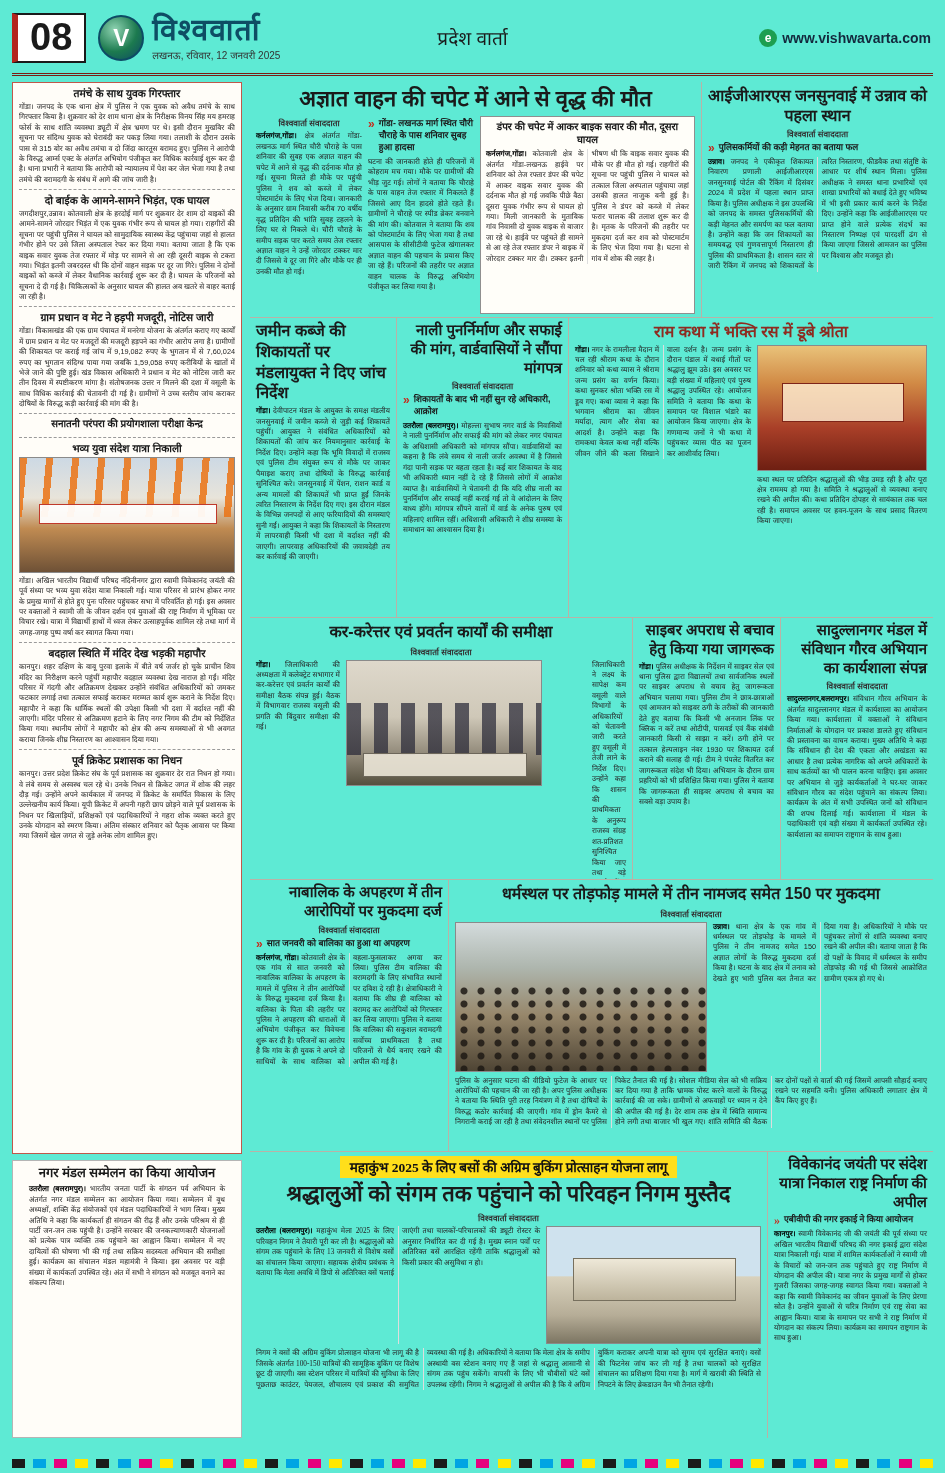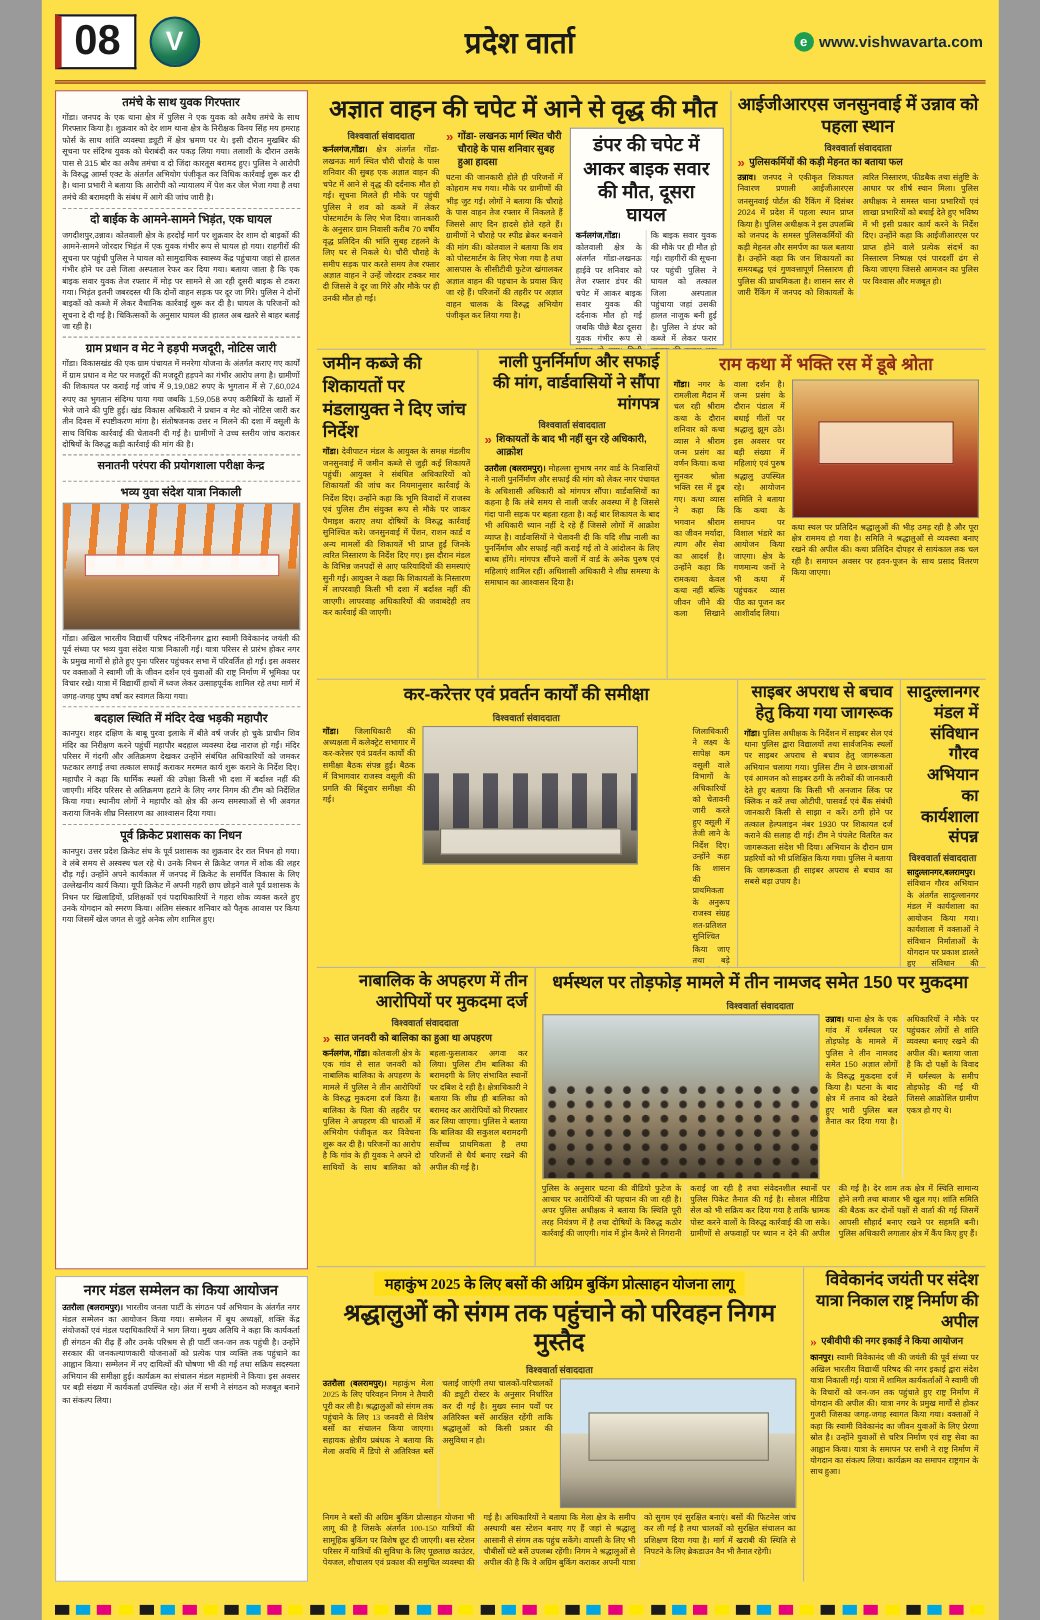--- a/index.html
+++ b/index.html
@@ -1,25 +1,25 @@
 <!DOCTYPE html>
 <html><head>
 <meta charset="utf-8">
 <style>
   *{margin:0;padding:0;box-sizing:border-box}
   html,body{background:#9a9a9a;font-family:"Liberation Sans",sans-serif;}
-  .page{width:870px;height:1473px;margin:0 auto;background:#fde047;position:relative;padding:8px 12px 20px;color:#1a1a1a;overflow:hidden;}
+  .page{width:945px;height:1473px;margin:0 auto;background:#5eead4;position:relative;padding:8px 12px 20px;color:#1a1a1a;overflow:hidden;}
   
   .masthead{position:relative;height:68px;display:flex;align-items:center;gap:12px;border-bottom:3px double #7c1d13;padding-bottom:5px;}
   .pagenum-box{border:2px solid #1a1a1a;border-left:6px solid #b3261e;padding:1px 12px;font-size:38px;font-weight:bold;line-height:1.15;background:#fff;}
   .brand{display:flex;align-items:center;gap:8px;}
   .logo-circle{width:46px;height:46px;border-radius:50%;background:radial-gradient(circle at 35% 30%,#8fd3b2,#1c7a4f 55%,#0d4b64);color:#fff;display:flex;align-items:center;justify-content:center;font-weight:bold;font-size:24px;border:2px solid #0d4b64;}
   .paper-name{font-size:30px;font-weight:bold;color:#0e4d64;letter-spacing:1px;line-height:1;}
   .edition-line{font-size:10px;color:#333;margin-top:3px;}
-  .section-title{position:absolute;left:50%;top:46%;transform:translate(-50%,-50%);font-size:27px;font-weight:bold;}
+  .section-title{position:absolute;left:50%;top:46%;transform:translate(-50%,-50%);font-size:19px;font-weight:normal;}
   .website{position:absolute;right:2px;top:46%;transform:translateY(-50%);font-size:14px;font-weight:bold;display:flex;align-items:center;gap:5px;color:#13293d;text-decoration:none;}
   .e-icon{width:18px;height:18px;border-radius:50%;background:#1d9e50;color:#fff;font-size:12px;font-weight:bold;display:flex;align-items:center;justify-content:center;}
   
   .body-grid{display:flex;gap:8px;margin-top:6px;height:1356px;}
   .left-col{width:230px;flex:none;display:flex;flex-direction:column;}
   .main-col{flex:1;display:flex;flex-direction:column;min-width:0;}
   
   .one-glance{border:1px solid #c0584b;height:1072px;overflow:hidden;padding:0 6px 4px;background:#fffdf8;}
   .og-header{margin:0 -6px 3px;background:linear-gradient(180deg,#e2503a,#9d1708);color:#fff;font-size:14px;font-weight:bold;padding:3px 10px;}
   .brief{border-bottom:1px dashed #9a9a9a;padding:4px 0;}
@@ -58,21 +58,21 @@
   .ph-crowd{width:252px;height:150px;background:linear-gradient(180deg,#d3dbdc 0%,#aeb6ae 30%,#97876b 62%,#4e4434 100%);}
   .ph-crowd::before{content:"";position:absolute;left:0;top:42%;width:100%;height:58%;background-image:radial-gradient(circle at 8px 6px,rgba(30,25,20,.85) 3px,transparent 4px);background-size:17px 13px;}
   .ph-bus{width:215px;height:118px;background:linear-gradient(180deg,#cfe2ee 0%,#cfe2ee 42%,#d9d2bd 43%,#b6ad97 76%,#7d7663 100%);}
   .ph-bus::after{content:"";position:absolute;left:12%;top:26%;width:76%;height:36%;background:linear-gradient(180deg,#eee8d8,#bdb49c);border:1px solid #77705e;}
   
   .row1{height:236px;}
   .a-accident{flex:1;display:flex;flex-direction:column;}
   .acc-flex{display:flex;gap:6px;flex:1;min-height:0;}
   .acc1,.acc2{width:106px;flex:none;}
   .dumper{flex:1;border:1px solid #8f8f8f;padding:4px 5px;background:#fffef9;}
-  .dumper h3{font-size:17px;text-align:center;line-height:1.25;margin-bottom:3px;}
+  .dumper h3{font-size:10px;text-align:center;line-height:1.25;margin-bottom:3px;}
   .a-igrs{width:232px;flex:none;}
   .row2{height:300px;}
   .a-jameen{width:146px;flex:none;}
   .a-nali{width:172px;flex:none;}
   .a-katha{flex:1;display:flex;flex-direction:column;}
   .rk-flex{display:flex;gap:6px;flex:1;min-height:0;}
   .rk-left{flex:1;min-width:0;}
   .rk-right{width:170px;flex:none;}
   .row3{height:262px;}
   .a-kar{width:382px;flex:none;display:flex;flex-direction:column;}
@@ -83,38 +83,42 @@
   .a-sadull{flex:1;}
   .row4{height:272px;}
   .a-nabalik{width:198px;flex:none;}
   .a-dharm{flex:1;display:flex;flex-direction:column;}
   .dh-flex{display:flex;gap:6px;}
   .row5{flex:1;}
   .a-maha{flex:1;display:flex;flex-direction:column;}
   .yellow-kicker{align-self:center;background:#ffdf1b;color:#111;font-size:13.5px;font-weight:bold;padding:2px 10px;margin:1px 0 2px;}
   .mk-flex{display:flex;gap:6px;}
   .a-vivek{width:166px;flex:none;}
-  .nagar{flex:1;margin-top:6px;border:1px solid #b5b5b5;padding:4px 6px;overflow:hidden;background:#fffdf8;}
+  .nagar{flex:1;margin-top:6px;border:1px solid #b5b5b5;padding:4px 16px;overflow:hidden;background:#fffdf8;}
   .nagar h3{font-size:13px;text-align:center;line-height:1.25;margin-bottom:3px;}
   .nagar p{font-size:7.3px;line-height:1.43;text-align:justify;}
   
   .color-bar{position:absolute;left:12px;right:12px;bottom:5px;height:10px;display:flex;justify-content:space-between;align-items:center;}
   .swatch{width:13px;height:9px;display:inline-block;}
 </style>
 </head>
 <body>
 
 <div class="page">
 
   <header class="masthead">
     <div class="pagenum-box"><span>08</span></div>
     <div class="brand">
       <div class="logo-circle">
           <span>V</span>
         </div>
+      <div class="brand-text">
+        <div class="paper-name">विश्ववार्ता</div>
+        <div class="edition-line">लखनऊ, रविवार, 12 जनवरी 2025</div>
+      </div>
     </div>
     <div class="section-title">प्रदेश वार्ता</div>
     <a class="website" href="#">
       <span class="e-icon">e</span>
       <span>www.vishwavarta.com</span>
     </a>
   </header>
 
   <div class="body-grid">
 

